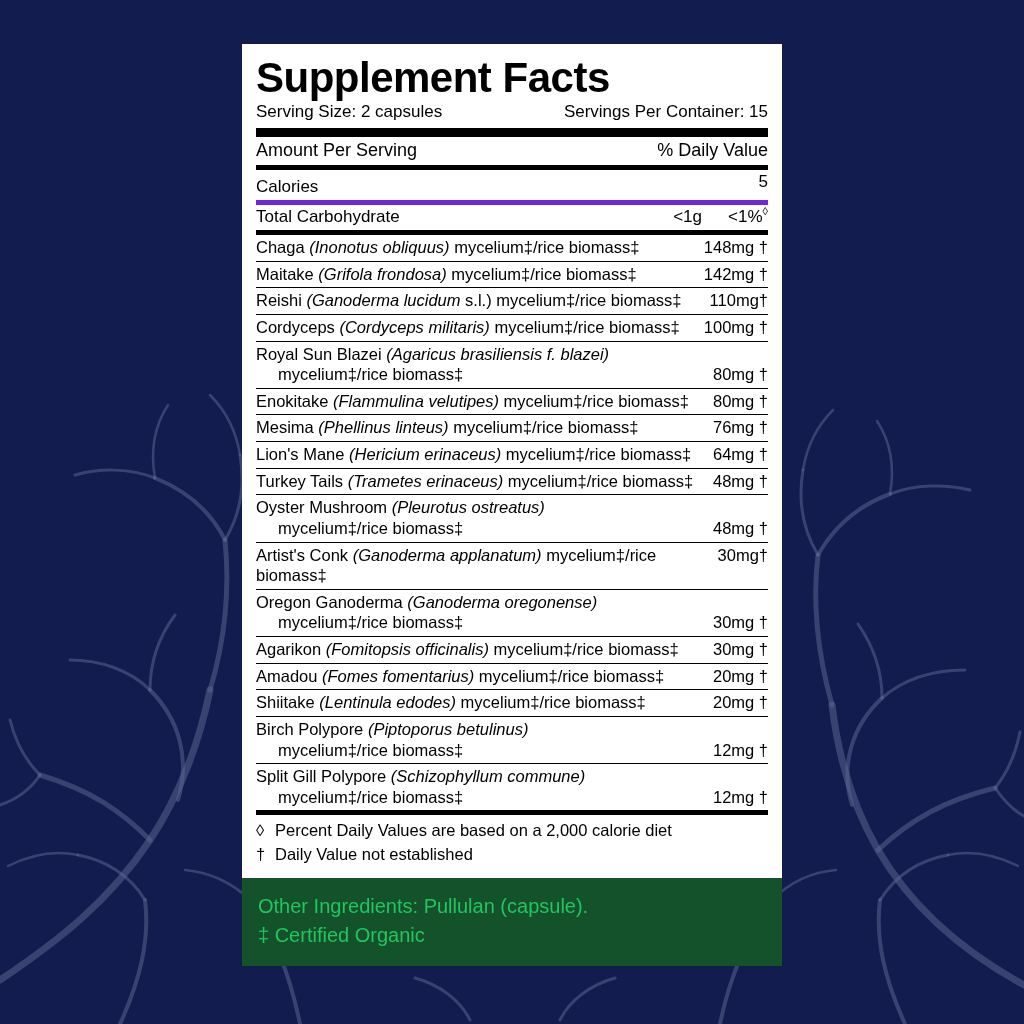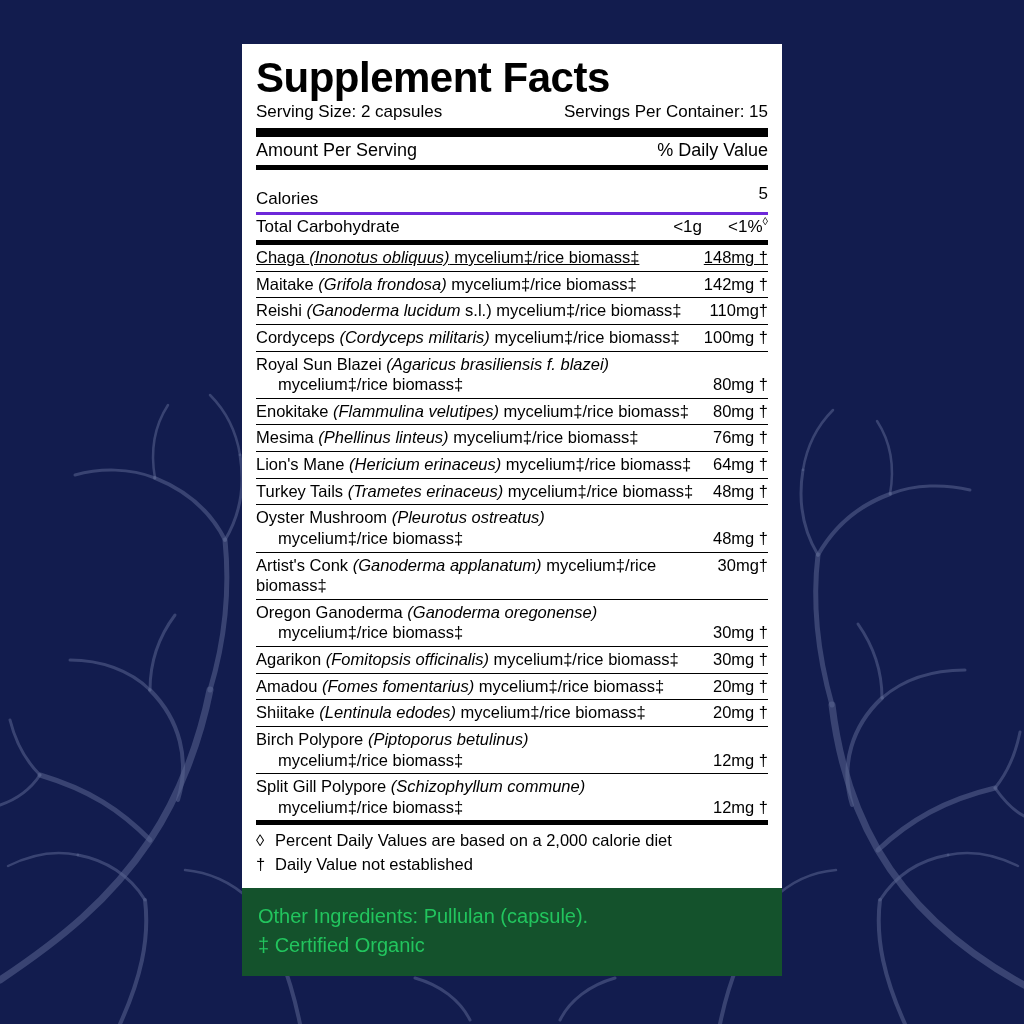--- a/index.html
+++ b/index.html
@@ -62,21 +62,21 @@
     font-size: 18px;
     font-weight: normal;
     padding: 3px 0 4px 0;
   }
   .nutr-row {
     display: flex;
     justify-content: space-between;
     align-items: baseline;
     font-size: 17px;
     padding: 2px 0 3px 0;
-    border-top: 3px solid #6d28d9;
+    border-top: 5px solid #6d28d9;
   }
   .nutr-row .vals {
     display: flex;
     gap: 18px;
   }
   .nutr-row .dv {
     min-width: 48px;
     text-align: right;
   }
   .ing-row {
@@ -201,40 +201,40 @@
     <div class="rule-thick"></div>
 
     <div class="amount-row">
       <span>Amount Per Serving</span>
       <span>% Daily Value</span>
     </div>
 
     <div class="rule-med"></div>
 
     <div id="nutrients">
-        <div class="nutr-row" style="border-top: none; margin-top: 12px;">
+        <div class="nutr-row" style="border-top: none;">
           <span>Calories</span>
           <span class="vals">
             <span></span>
             <span class="dv">5</span>
           </span>
         </div>
         <div class="nutr-row">
           <span>Total Carbohydrate</span>
           <span class="vals">
             <span>&lt;1g</span>
             <span class="dv">&lt;1%<sup class="dd">◊</sup></span>
           </span>
         </div>
       </div>
 
     <div class="rule-med"></div>
 
     <div id="ingredients">
-        <div class="ing-row" style="border-top: none; text-decoration: underline;">
+        <div class="ing-row" style="border-top: none;">
           <div class="body">
             <span class="name">Chaga <i>(Inonotus obliquus)</i> mycelium‡/rice biomass‡</span>
             <span class="amt">148mg †</span>
           </div>
         </div>
         <div class="ing-row">
           <div class="body">
             <span class="name">Maitake <i>(Grifola frondosa)</i> mycelium‡/rice biomass‡</span>
             <span class="amt">142mg †</span>
           </div>

